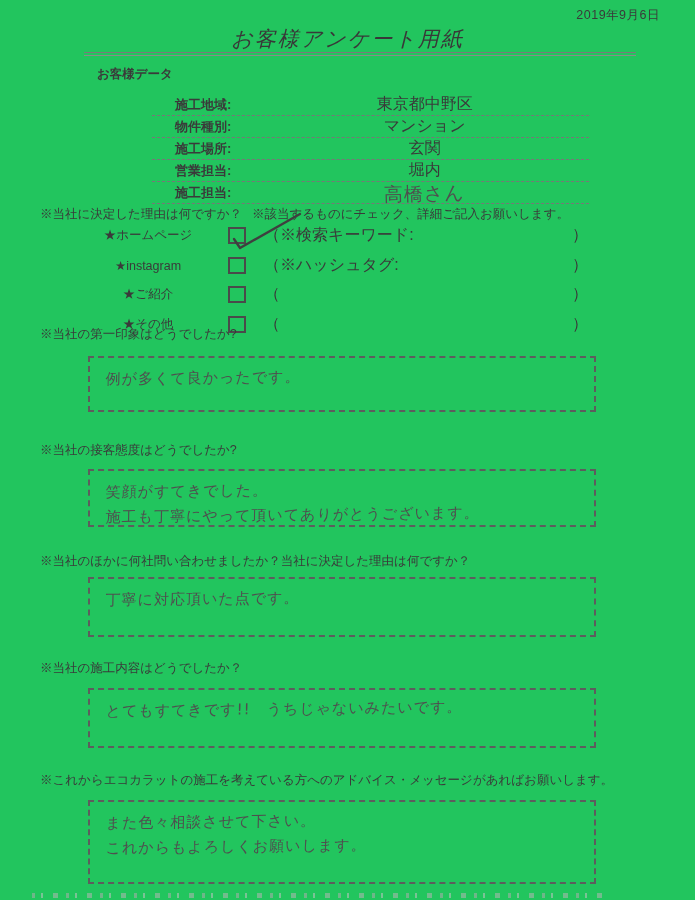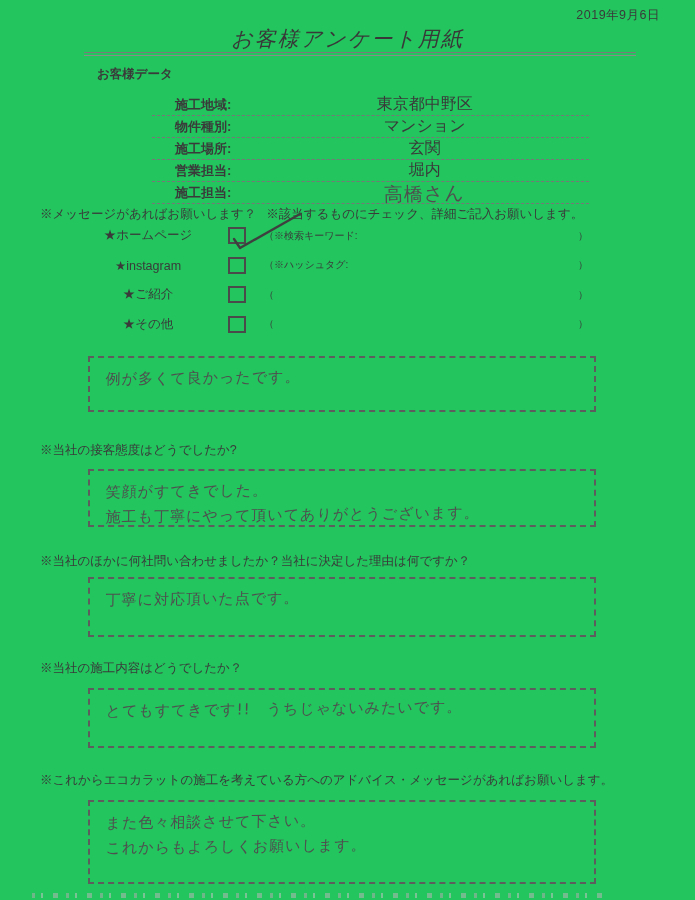--- a/index.html
+++ b/index.html
@@ -59,21 +59,21 @@
   }
   .opt-box {
     width:18px; height:17px; border:2px solid #4a4a4a;
     position:relative; flex-shrink:0; background:transparent;
   }
   .checkmark-svg {
     position:absolute; left:-3px; top:-26px; width:80px; height:50px;
     pointer-events:none;
   }
   .opt-detail {
-    flex:1; display:flex; margin-left:18px; font-size:10px; white-space:nowrap;justify-content:space-between;
+    flex:1; display:flex; margin-left:18px; font-size:16px; white-space:nowrap;justify-content:space-between;
   }
   .opt-suffix { margin-left:auto; }
   .question { position:absolute; left:40px; font-size:12.5px; white-space:nowrap; }
   .q1 { top:326px; } .q2 { top:442px; } .q3 { top:553px; } .q4 { top:660px; } .q5 { top:772px; }
   .answer-box {
     position:absolute; left:88px; width:508px;
     border:2px dashed #5d5d5d;
     padding:9px 16px 0 16px;
   }
   .b1 { top:356px; height:56px; }
@@ -129,21 +129,21 @@
       <div class="data-spacer"></div>
     </div>
     <div class="data-row">
       <div class="data-label">施工担当:</div>
       <div class="data-value hand">高橋さん</div>
       <div class="data-spacer"></div>
     </div>
   </div>
 
   <div class="referral-header">
-    <span>※メッセージがあればお願いします？</span>
+    <span>※当社に決定した理由は何ですか？</span>
     <span class="referral-instruction">※該当するものにチェック、詳細ご記入お願いします。</span>
   </div>
 
   <div class="options">
     <div class="opt-row">
       <div class="opt-label">★ホームページ</div>
       <div class="opt-box">
         <svg class="checkmark-svg" viewBox="0 0 80 50">
           <path d="M7 36 L13 45 L73 11" fill="none" stroke="#3f3f3f" stroke-width="2.3" stroke-linecap="round" stroke-linejoin="round"></path>
         </svg>
@@ -178,20 +178,21 @@
       <div class="opt-box">
         
       </div>
       <div class="opt-detail">
         <span>（</span>
         <span class="opt-suffix">）</span>
       </div>
     </div>
   </div>
 
+  <div class="question q1">※当社の第一印象はどうでしたか?</div>
   <div class="answer-box b1">
     <div class="hand-line hand">例が多くて良かったです。</div>
   </div>
 
   <div class="question q2">※当社の接客態度はどうでしたか?</div>
   <div class="answer-box b2">
     <div class="hand-line hand">笑顔がすてきでした。</div>
     <div class="hand-line hand">施工も丁寧にやって頂いてありがとうございます。</div>
   </div>
 

